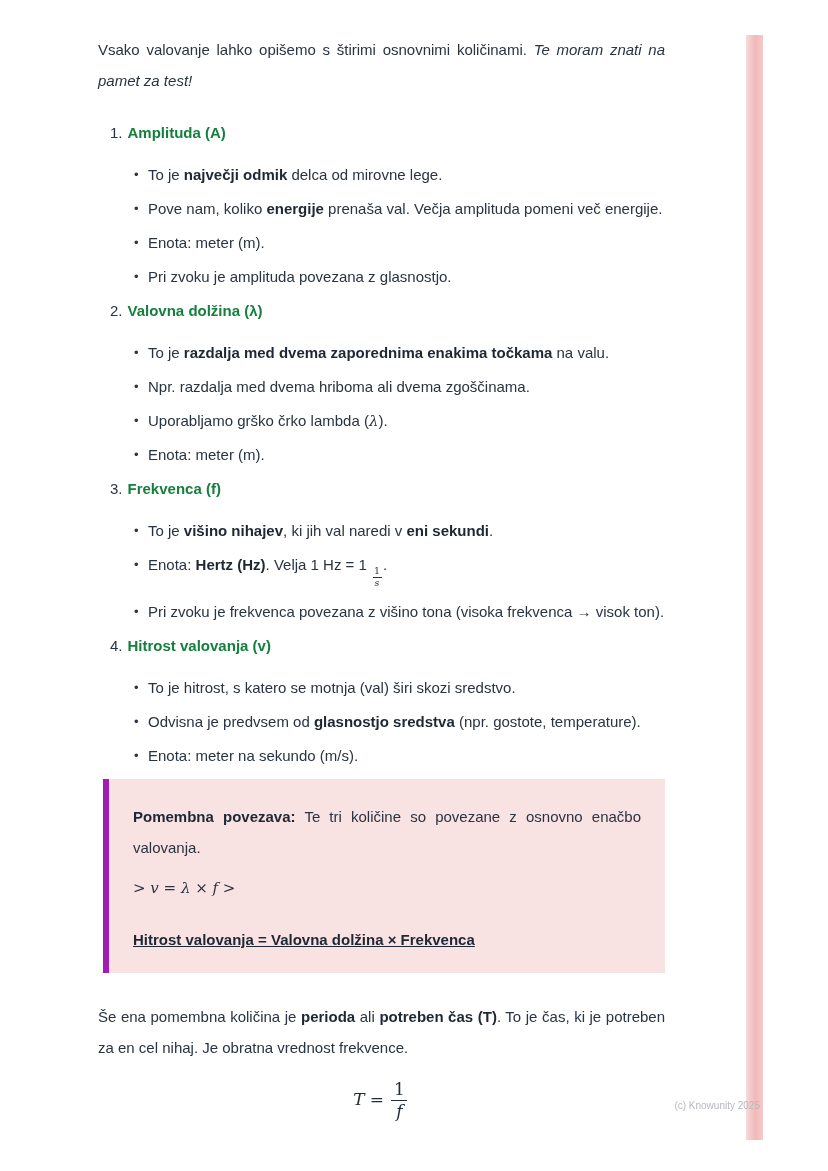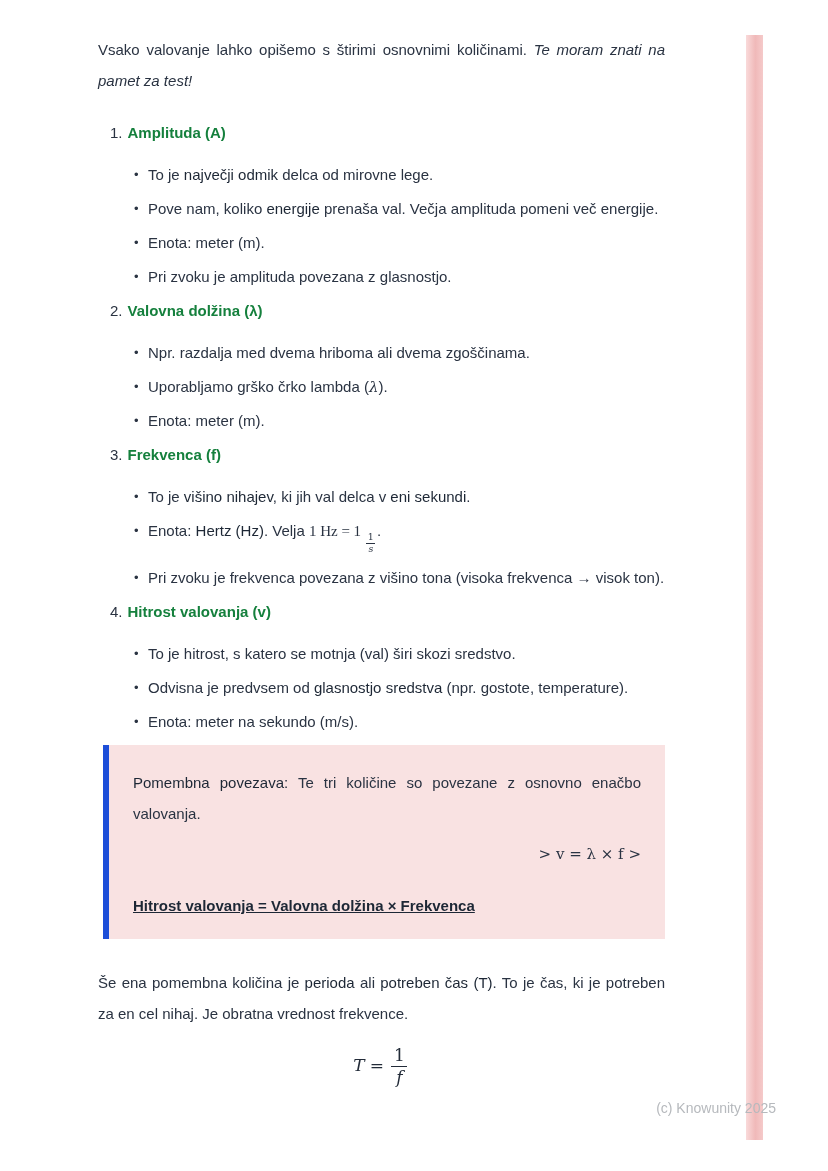--- a/index.html
+++ b/index.html
@@ -32,23 +32,23 @@
     margin-left: 12px;
   }
 
   .intro {
     font-size: 15px;
     line-height: 31px;
     text-align: justify;
     margin-bottom: 26px;
   }
 
-  .seg-b { font-weight: normal; color: #1d2735; }
+  .seg-b { font-weight: bold; color: #1d2735; }
   .seg-i { font-style: italic; }
-  .seg-m { font-family: Liberation Serif, serif; }
+  .seg-m { font-family: Liberation Sans, sans-serif; }
   .seg-mi { font-family: "DejaVu Serif", serif; font-style: italic; }
 
   ol.sections { list-style: none; }
 
   .section-head {
     padding-left: 12px;
     font-size: 15px;
     line-height: 22px;
     margin-bottom: 20px;
   }
@@ -88,33 +88,34 @@
   }
   .frac .fd { border-top: 1px solid currentColor; font-style: italic; padding: 0 2px; }
   .frac .fn { padding: 0 2px; }
 
   
   .callout {
     margin-top: 6px;
     margin-left: 5px;
     width: 562px;
     background: #f9e2e2;
-    border-left: 6px solid #1d4ed8;
+    border-left: 6px solid #a21caf;
     padding: 22px 24px 22px 24px;
   }
   .callout-text {
     font-size: 15px;
     line-height: 31px;
     text-align: justify;
   }
   .callout-formula {
     font-family: "DejaVu Serif", serif;
-    font-size: 15px;
-    line-height: 22px;
-    text-align: right;
+    font-style: italic;
+    font-size: 15px;
+    line-height: 22px;
+    text-align: left;
     margin: 14px 0 30px 0;
   }
   .callout-words {
     font-size: 15px;
     line-height: 22px;
     font-weight: bold;
     color: #1d2735;
     text-decoration: underline;
   }
 
@@ -141,22 +142,22 @@
     vertical-align: middle;
     font-family: "DejaVu Serif", serif;
     line-height: 1.25;
   }
   .bigfrac .bf-n { padding: 0 5px; }
   .bigfrac .bf-d { border-top: 1.3px solid #222b38; padding: 0 5px; font-style: italic; }
 
   .copyright {
     position: absolute;
     top: 1100px;
-    right: 52px;
-    font-size: 14px;
+    right: 68px;
+    font-size: 10px;
     color: #b6b9bd;
     z-index: 2;
   }
 </style>
 </head>
 <body>
 
 <div class="page">
 
   <div class="edge-stripe"></div>
@@ -176,32 +177,33 @@
             <li><span>Enota: meter (m).</span></li>
             <li><span>Pri zvoku je amplituda povezana z glasnostjo.</span></li>
           </ul>
   </li>
 
   <li class="section">
     <div class="section-head">
       <span class="sec-num">2.</span><span class="sec-title">Valovna dolžina (λ)</span>
     </div>
     <ul class="bullets">
+            <li><span>To je </span><span class="seg-b">razdalja med dvema zaporednima enakima točkama</span><span> na valu.</span></li>
             <li><span>Npr. razdalja med dvema hriboma ali dvema zgoščinama.</span></li>
             <li><span>Uporabljamo grško črko lambda (</span><span class="seg-mi">λ</span><span>).</span></li>
             <li><span>Enota: meter (m).</span></li>
           </ul>
   </li>
 
   <li class="section">
     <div class="section-head">
       <span class="sec-num">3.</span><span class="sec-title">Frekvenca (f)</span>
     </div>
     <ul class="bullets">
-            <li><span>To je </span><span class="seg-b">višino nihajev</span><span>, ki jih val delca v </span><span class="seg-b">eni sekundi</span><span>.</span></li>
+            <li><span>To je </span><span class="seg-b">višino nihajev</span><span>, ki jih val naredi v </span><span class="seg-b">eni sekundi</span><span>.</span></li>
             <li><span>Enota: </span><span class="seg-b">Hertz (Hz)</span><span>. Velja </span><span class="seg-m">1 Hz = 1 </span><span class="frac">
                 <span class="fn">1</span>
                 <span class="fd">s</span>
               </span><span>.</span></li>
             <li><span>Pri zvoku je frekvenca povezana z višino tona (visoka frekvenca → visok ton).</span></li>
           </ul>
   </li>
 
   <li class="section">
     <div class="section-head">

